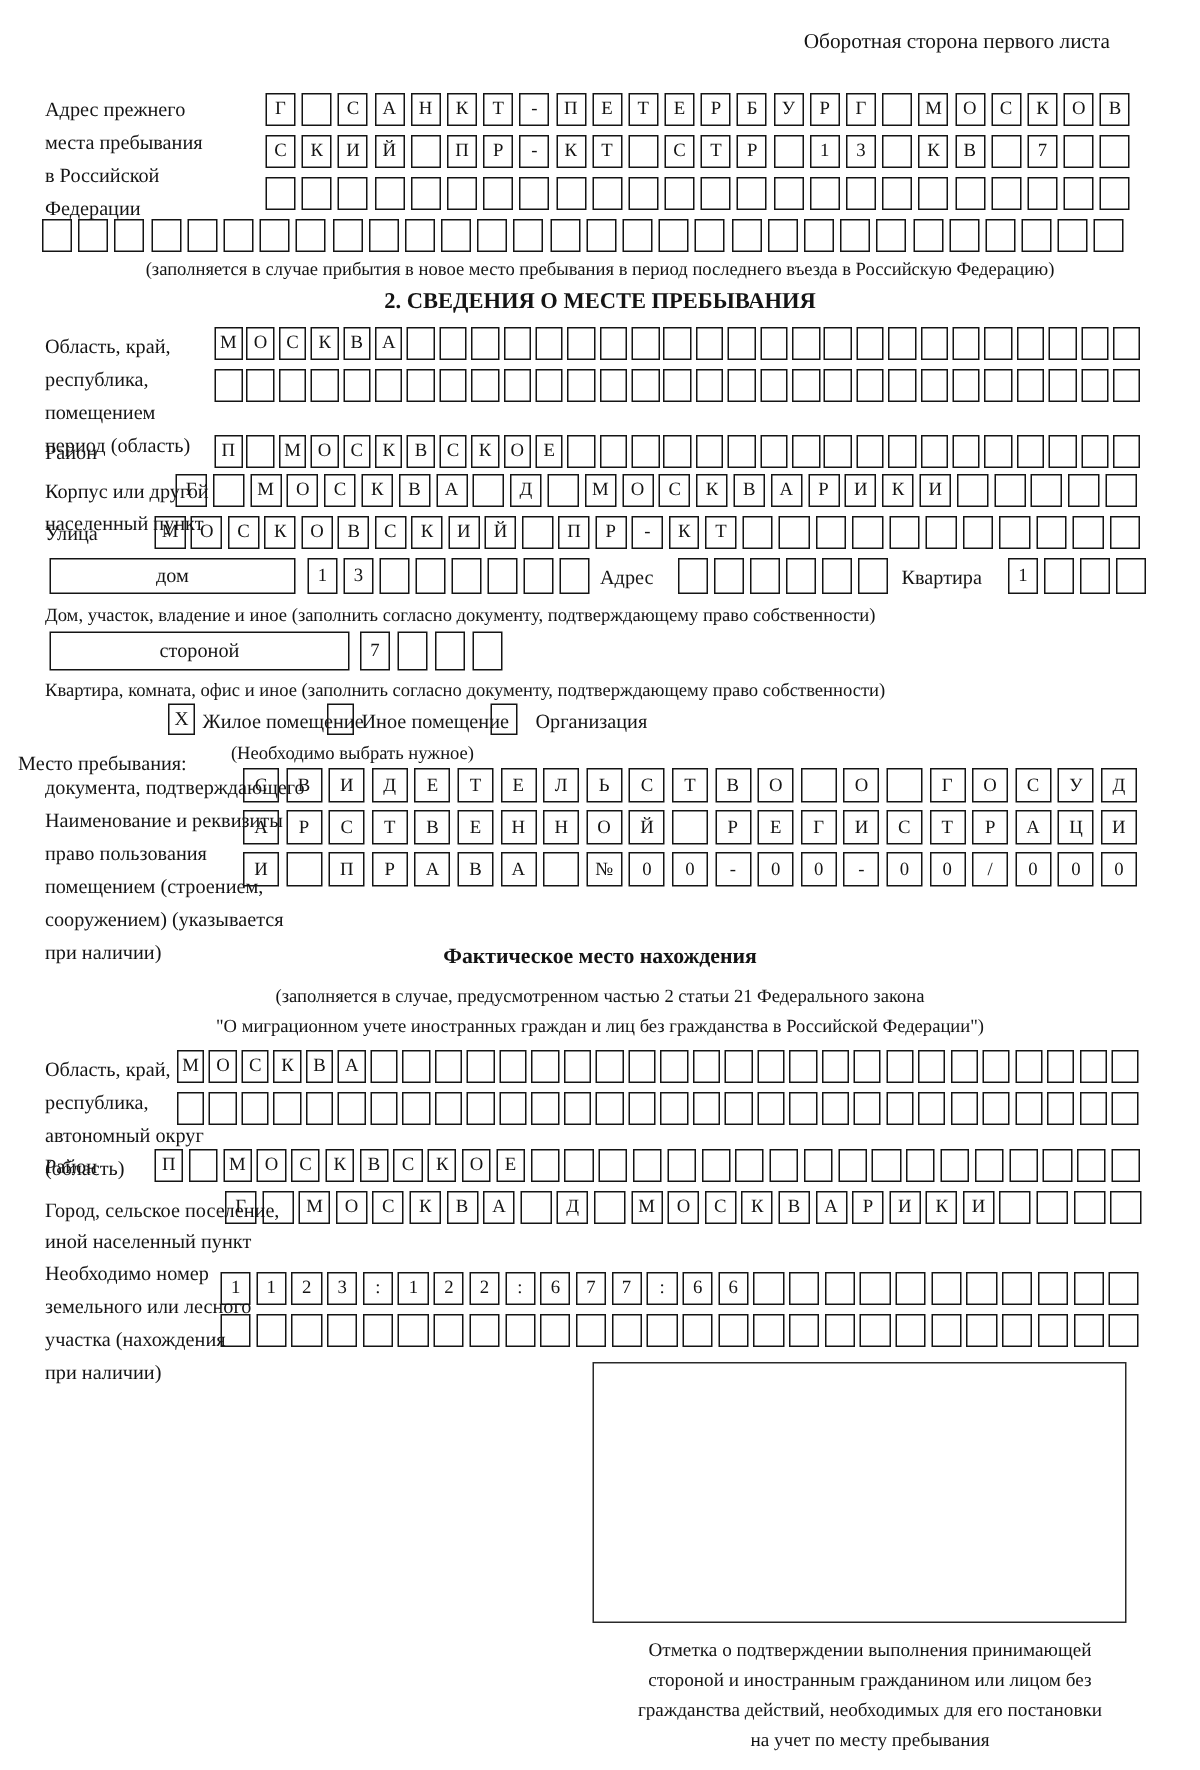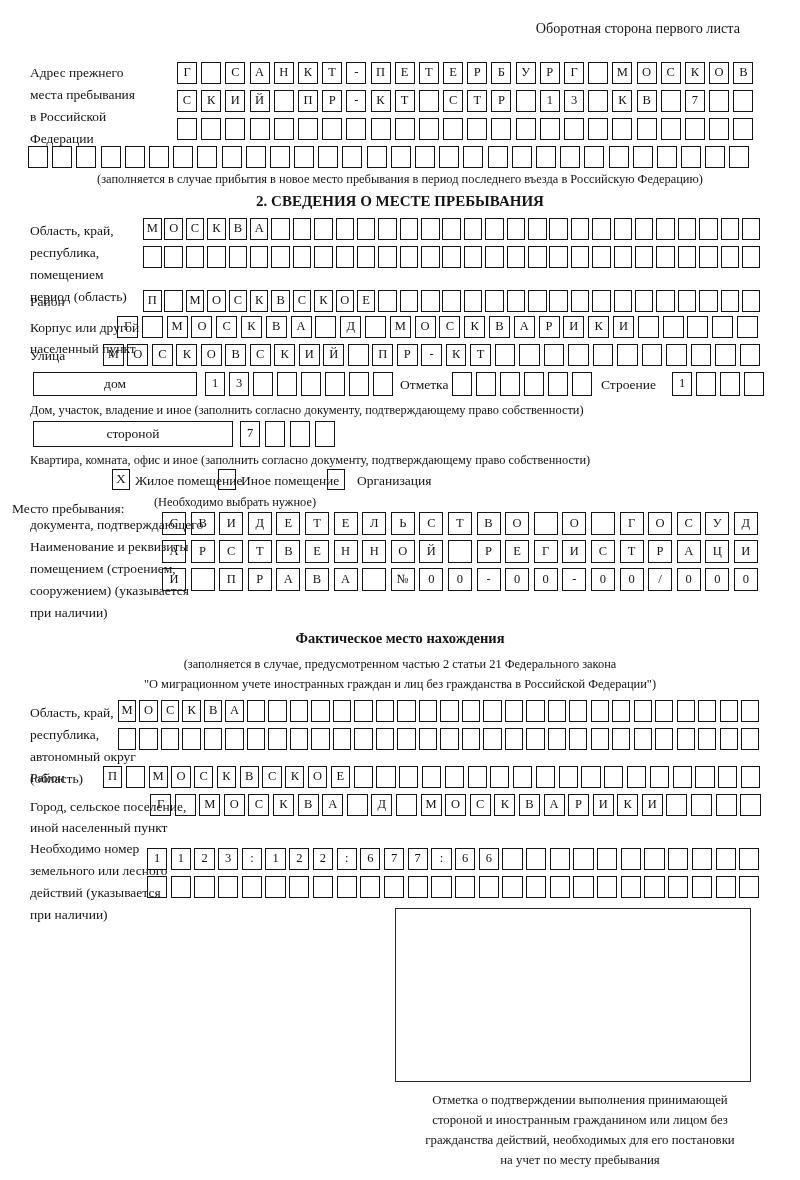--- a/index.html
+++ b/index.html
@@ -59,42 +59,43 @@
       <div>Корпус или другой</div>
       <div>населенный пункт</div>
     </div>
   <div class="abs grid" style="left:117px;top:316px;"><span class="cell" style="width: 21px; height: 22px; margin-right: 3.8px; line-height: 19px;">Г</span><span class="cell" style="width: 21px; height: 22px; margin-right: 3.8px; line-height: 19px;"></span><span class="cell" style="width: 21px; height: 22px; margin-right: 3.8px; line-height: 19px;">М</span><span class="cell" style="width: 21px; height: 22px; margin-right: 3.8px; line-height: 19px;">О</span><span class="cell" style="width: 21px; height: 22px; margin-right: 3.8px; line-height: 19px;">С</span><span class="cell" style="width: 21px; height: 22px; margin-right: 3.8px; line-height: 19px;">К</span><span class="cell" style="width: 21px; height: 22px; margin-right: 3.8px; line-height: 19px;">В</span><span class="cell" style="width: 21px; height: 22px; margin-right: 3.8px; line-height: 19px;">А</span><span class="cell" style="width: 21px; height: 22px; margin-right: 3.8px; line-height: 19px;"></span><span class="cell" style="width: 21px; height: 22px; margin-right: 3.8px; line-height: 19px;">Д</span><span class="cell" style="width: 21px; height: 22px; margin-right: 3.8px; line-height: 19px;"></span><span class="cell" style="width: 21px; height: 22px; margin-right: 3.8px; line-height: 19px;">М</span><span class="cell" style="width: 21px; height: 22px; margin-right: 3.8px; line-height: 19px;">О</span><span class="cell" style="width: 21px; height: 22px; margin-right: 3.8px; line-height: 19px;">С</span><span class="cell" style="width: 21px; height: 22px; margin-right: 3.8px; line-height: 19px;">К</span><span class="cell" style="width: 21px; height: 22px; margin-right: 3.8px; line-height: 19px;">В</span><span class="cell" style="width: 21px; height: 22px; margin-right: 3.8px; line-height: 19px;">А</span><span class="cell" style="width: 21px; height: 22px; margin-right: 3.8px; line-height: 19px;">Р</span><span class="cell" style="width: 21px; height: 22px; margin-right: 3.8px; line-height: 19px;">И</span><span class="cell" style="width: 21px; height: 22px; margin-right: 3.8px; line-height: 19px;">К</span><span class="cell" style="width: 21px; height: 22px; margin-right: 3.8px; line-height: 19px;">И</span><span class="cell" style="width: 21px; height: 22px; margin-right: 3.8px; line-height: 19px;"></span><span class="cell" style="width: 21px; height: 22px; margin-right: 3.8px; line-height: 19px;"></span><span class="cell" style="width: 21px; height: 22px; margin-right: 3.8px; line-height: 19px;"></span><span class="cell" style="width: 21px; height: 22px; margin-right: 3.8px; line-height: 19px;"></span><span class="cell" style="width: 21px; height: 22px; margin-right: 3.8px; line-height: 19px;"></span></div>
 
   <div class="abs lbl" style="left:30px;top:345px;">Улица</div>
   <div class="abs grid" style="left:103px;top:344px;"><span class="cell" style="width: 20.7px; height: 22px; margin-right: 3.8px; line-height: 19px;">М</span><span class="cell" style="width: 20.7px; height: 22px; margin-right: 3.8px; line-height: 19px;">О</span><span class="cell" style="width: 20.7px; height: 22px; margin-right: 3.8px; line-height: 19px;">С</span><span class="cell" style="width: 20.7px; height: 22px; margin-right: 3.8px; line-height: 19px;">К</span><span class="cell" style="width: 20.7px; height: 22px; margin-right: 3.8px; line-height: 19px;">О</span><span class="cell" style="width: 20.7px; height: 22px; margin-right: 3.8px; line-height: 19px;">В</span><span class="cell" style="width: 20.7px; height: 22px; margin-right: 3.8px; line-height: 19px;">С</span><span class="cell" style="width: 20.7px; height: 22px; margin-right: 3.8px; line-height: 19px;">К</span><span class="cell" style="width: 20.7px; height: 22px; margin-right: 3.8px; line-height: 19px;">И</span><span class="cell" style="width: 20.7px; height: 22px; margin-right: 3.8px; line-height: 19px;">Й</span><span class="cell" style="width: 20.7px; height: 22px; margin-right: 3.8px; line-height: 19px;"></span><span class="cell" style="width: 20.7px; height: 22px; margin-right: 3.8px; line-height: 19px;">П</span><span class="cell" style="width: 20.7px; height: 22px; margin-right: 3.8px; line-height: 19px;">Р</span><span class="cell" style="width: 20.7px; height: 22px; margin-right: 3.8px; line-height: 19px;">-</span><span class="cell" style="width: 20.7px; height: 22px; margin-right: 3.8px; line-height: 19px;">К</span><span class="cell" style="width: 20.7px; height: 22px; margin-right: 3.8px; line-height: 19px;">Т</span><span class="cell" style="width: 20.7px; height: 22px; margin-right: 3.8px; line-height: 19px;"></span><span class="cell" style="width: 20.7px; height: 22px; margin-right: 3.8px; line-height: 19px;"></span><span class="cell" style="width: 20.7px; height: 22px; margin-right: 3.8px; line-height: 19px;"></span><span class="cell" style="width: 20.7px; height: 22px; margin-right: 3.8px; line-height: 19px;"></span><span class="cell" style="width: 20.7px; height: 22px; margin-right: 3.8px; line-height: 19px;"></span><span class="cell" style="width: 20.7px; height: 22px; margin-right: 3.8px; line-height: 19px;"></span><span class="cell" style="width: 20.7px; height: 22px; margin-right: 3.8px; line-height: 19px;"></span><span class="cell" style="width: 20.7px; height: 22px; margin-right: 3.8px; line-height: 19px;"></span><span class="cell" style="width: 20.7px; height: 22px; margin-right: 3.8px; line-height: 19px;"></span><span class="cell" style="width: 20.7px; height: 22px; margin-right: 3.8px; line-height: 19px;"></span><span class="cell" style="width: 20.7px; height: 22px; margin-right: 3.8px; line-height: 19px;"></span></div>
 
   <div class="abs widebox" style="left:33px;top:372px;width:164px;height:24px;">дом</div>
   <div class="abs grid" style="left:205px;top:372px;"><span class="cell" style="width: 20px; height: 24px; margin-right: 4px; line-height: 21px;">1</span><span class="cell" style="width: 20px; height: 24px; margin-right: 4px; line-height: 21px;">3</span><span class="cell" style="width: 20px; height: 24px; margin-right: 4px; line-height: 21px;"></span><span class="cell" style="width: 20px; height: 24px; margin-right: 4px; line-height: 21px;"></span><span class="cell" style="width: 20px; height: 24px; margin-right: 4px; line-height: 21px;"></span><span class="cell" style="width: 20px; height: 24px; margin-right: 4px; line-height: 21px;"></span><span class="cell" style="width: 20px; height: 24px; margin-right: 4px; line-height: 21px;"></span><span class="cell" style="width: 20px; height: 24px; margin-right: 4px; line-height: 21px;"></span></div>
-  <div class="abs lbl" style="left:400px;top:374px;">Отметка</div>
+  <div class="abs lbl" style="left:400px;top:374px;">Адрес</div>
   <div class="abs grid" style="left:452px;top:372px;"><span class="cell" style="width: 20px; height: 24px; margin-right: 4px; line-height: 21px;"></span><span class="cell" style="width: 20px; height: 24px; margin-right: 4px; line-height: 21px;"></span><span class="cell" style="width: 20px; height: 24px; margin-right: 4px; line-height: 21px;"></span><span class="cell" style="width: 20px; height: 24px; margin-right: 4px; line-height: 21px;"></span><span class="cell" style="width: 20px; height: 24px; margin-right: 4px; line-height: 21px;"></span><span class="cell" style="width: 20px; height: 24px; margin-right: 4px; line-height: 21px;"></span></div>
-  <div class="abs lbl" style="left:601px;top:374px;">Строение</div>
+  <div class="abs lbl" style="left:601px;top:374px;">Квартира</div>
   <div class="abs grid" style="left:672px;top:372px;"><span class="cell" style="width: 20px; height: 24px; margin-right: 4px; line-height: 21px;">1</span><span class="cell" style="width: 20px; height: 24px; margin-right: 4px; line-height: 21px;"></span><span class="cell" style="width: 20px; height: 24px; margin-right: 4px; line-height: 21px;"></span><span class="cell" style="width: 20px; height: 24px; margin-right: 4px; line-height: 21px;"></span></div>
   <div class="abs caption-left" style="left:30px;top:403px;">Дом, участок, владение и иное (заполнить согласно документу, подтверждающему право собственности)</div>
 
   <div class="abs widebox" style="left:33px;top:421px;width:200px;height:26px;">стороной</div>
   <div class="abs grid" style="left:240px;top:421px;"><span class="cell" style="width: 20px; height: 26px; margin-right: 5px; line-height: 23px;">7</span><span class="cell" style="width: 20px; height: 26px; margin-right: 5px; line-height: 23px;"></span><span class="cell" style="width: 20px; height: 26px; margin-right: 5px; line-height: 23px;"></span><span class="cell" style="width: 20px; height: 26px; margin-right: 5px; line-height: 23px;"></span></div>
   <div class="abs caption-left" style="left:30px;top:453px;">Квартира, комната, офис и иное (заполнить согласно документу, подтверждающему право собственности)</div>
 
   <div class="abs lbl" style="left:12px;top:470px;margin-top:28px;">Место пребывания:</div>
   <div class="abs chk" style="left:112px;top:469px;">X</div>
   <div class="abs lbl" style="left:135px;top:470px;">Жилое помещение</div>
   <div class="abs chk" style="left:218px;top:469px;"></div>
   <div class="abs lbl" style="left:241px;top:470px;">Иное помещение</div>
   <div class="abs chk" style="left:327px;top:469px;"></div>
   <div class="abs lbl" style="left:357px;top:470px;">Организация</div>
   <div class="abs caption" style="left:130px;top:495px;width:210px;">(Необходимо выбрать нужное)</div>
 
   <div class="abs lines" style="left:30px;top:514px;line-height:22px;">
       <div>документа, подтверждающего</div>
       <div>Наименование и реквизиты</div>
+      <div>право пользования</div>
       <div>помещением (строением,</div>
       <div>сооружением) (указывается</div>
       <div>при наличии)</div>
     </div>
   <div class="abs grid" style="left:162px;top:512px;"><span class="cell" style="width: 24px; height: 23px; margin-right: 4.6px; line-height: 20px;">С</span><span class="cell" style="width: 24px; height: 23px; margin-right: 4.6px; line-height: 20px;">В</span><span class="cell" style="width: 24px; height: 23px; margin-right: 4.6px; line-height: 20px;">И</span><span class="cell" style="width: 24px; height: 23px; margin-right: 4.6px; line-height: 20px;">Д</span><span class="cell" style="width: 24px; height: 23px; margin-right: 4.6px; line-height: 20px;">Е</span><span class="cell" style="width: 24px; height: 23px; margin-right: 4.6px; line-height: 20px;">Т</span><span class="cell" style="width: 24px; height: 23px; margin-right: 4.6px; line-height: 20px;">Е</span><span class="cell" style="width: 24px; height: 23px; margin-right: 4.6px; line-height: 20px;">Л</span><span class="cell" style="width: 24px; height: 23px; margin-right: 4.6px; line-height: 20px;">Ь</span><span class="cell" style="width: 24px; height: 23px; margin-right: 4.6px; line-height: 20px;">С</span><span class="cell" style="width: 24px; height: 23px; margin-right: 4.6px; line-height: 20px;">Т</span><span class="cell" style="width: 24px; height: 23px; margin-right: 4.6px; line-height: 20px;">В</span><span class="cell" style="width: 24px; height: 23px; margin-right: 4.6px; line-height: 20px;">О</span><span class="cell" style="width: 24px; height: 23px; margin-right: 4.6px; line-height: 20px;"></span><span class="cell" style="width: 24px; height: 23px; margin-right: 4.6px; line-height: 20px;">О</span><span class="cell" style="width: 24px; height: 23px; margin-right: 4.6px; line-height: 20px;"></span><span class="cell" style="width: 24px; height: 23px; margin-right: 4.6px; line-height: 20px;">Г</span><span class="cell" style="width: 24px; height: 23px; margin-right: 4.6px; line-height: 20px;">О</span><span class="cell" style="width: 24px; height: 23px; margin-right: 4.6px; line-height: 20px;">С</span><span class="cell" style="width: 24px; height: 23px; margin-right: 4.6px; line-height: 20px;">У</span><span class="cell" style="width: 24px; height: 23px; margin-right: 4.6px; line-height: 20px;">Д</span></div>
   <div class="abs grid" style="left:162px;top:540px;"><span class="cell" style="width: 24px; height: 23px; margin-right: 4.6px; line-height: 20px;">А</span><span class="cell" style="width: 24px; height: 23px; margin-right: 4.6px; line-height: 20px;">Р</span><span class="cell" style="width: 24px; height: 23px; margin-right: 4.6px; line-height: 20px;">С</span><span class="cell" style="width: 24px; height: 23px; margin-right: 4.6px; line-height: 20px;">Т</span><span class="cell" style="width: 24px; height: 23px; margin-right: 4.6px; line-height: 20px;">В</span><span class="cell" style="width: 24px; height: 23px; margin-right: 4.6px; line-height: 20px;">Е</span><span class="cell" style="width: 24px; height: 23px; margin-right: 4.6px; line-height: 20px;">Н</span><span class="cell" style="width: 24px; height: 23px; margin-right: 4.6px; line-height: 20px;">Н</span><span class="cell" style="width: 24px; height: 23px; margin-right: 4.6px; line-height: 20px;">О</span><span class="cell" style="width: 24px; height: 23px; margin-right: 4.6px; line-height: 20px;">Й</span><span class="cell" style="width: 24px; height: 23px; margin-right: 4.6px; line-height: 20px;"></span><span class="cell" style="width: 24px; height: 23px; margin-right: 4.6px; line-height: 20px;">Р</span><span class="cell" style="width: 24px; height: 23px; margin-right: 4.6px; line-height: 20px;">Е</span><span class="cell" style="width: 24px; height: 23px; margin-right: 4.6px; line-height: 20px;">Г</span><span class="cell" style="width: 24px; height: 23px; margin-right: 4.6px; line-height: 20px;">И</span><span class="cell" style="width: 24px; height: 23px; margin-right: 4.6px; line-height: 20px;">С</span><span class="cell" style="width: 24px; height: 23px; margin-right: 4.6px; line-height: 20px;">Т</span><span class="cell" style="width: 24px; height: 23px; margin-right: 4.6px; line-height: 20px;">Р</span><span class="cell" style="width: 24px; height: 23px; margin-right: 4.6px; line-height: 20px;">А</span><span class="cell" style="width: 24px; height: 23px; margin-right: 4.6px; line-height: 20px;">Ц</span><span class="cell" style="width: 24px; height: 23px; margin-right: 4.6px; line-height: 20px;">И</span></div>
   <div class="abs grid" style="left:162px;top:568px;"><span class="cell" style="width: 24px; height: 23px; margin-right: 4.6px; line-height: 20px;">И</span><span class="cell" style="width: 24px; height: 23px; margin-right: 4.6px; line-height: 20px;"></span><span class="cell" style="width: 24px; height: 23px; margin-right: 4.6px; line-height: 20px;">П</span><span class="cell" style="width: 24px; height: 23px; margin-right: 4.6px; line-height: 20px;">Р</span><span class="cell" style="width: 24px; height: 23px; margin-right: 4.6px; line-height: 20px;">А</span><span class="cell" style="width: 24px; height: 23px; margin-right: 4.6px; line-height: 20px;">В</span><span class="cell" style="width: 24px; height: 23px; margin-right: 4.6px; line-height: 20px;">А</span><span class="cell" style="width: 24px; height: 23px; margin-right: 4.6px; line-height: 20px;"></span><span class="cell" style="width: 24px; height: 23px; margin-right: 4.6px; line-height: 20px;">№</span><span class="cell" style="width: 24px; height: 23px; margin-right: 4.6px; line-height: 20px;">0</span><span class="cell" style="width: 24px; height: 23px; margin-right: 4.6px; line-height: 20px;">0</span><span class="cell" style="width: 24px; height: 23px; margin-right: 4.6px; line-height: 20px;">-</span><span class="cell" style="width: 24px; height: 23px; margin-right: 4.6px; line-height: 20px;">0</span><span class="cell" style="width: 24px; height: 23px; margin-right: 4.6px; line-height: 20px;">0</span><span class="cell" style="width: 24px; height: 23px; margin-right: 4.6px; line-height: 20px;">-</span><span class="cell" style="width: 24px; height: 23px; margin-right: 4.6px; line-height: 20px;">0</span><span class="cell" style="width: 24px; height: 23px; margin-right: 4.6px; line-height: 20px;">0</span><span class="cell" style="width: 24px; height: 23px; margin-right: 4.6px; line-height: 20px;">/</span><span class="cell" style="width: 24px; height: 23px; margin-right: 4.6px; line-height: 20px;">0</span><span class="cell" style="width: 24px; height: 23px; margin-right: 4.6px; line-height: 20px;">0</span><span class="cell" style="width: 24px; height: 23px; margin-right: 4.6px; line-height: 20px;">0</span></div>
 
   <div class="abs h-bold" style="left:0;top:630px;width:800px;font-size:14.5px;">Фактическое место нахождения</div>
   <div class="abs caption" style="left:0;top:657px;width:800px;">(заполняется в случае, предусмотренном частью 2 статьи 21 Федерального закона</div>
@@ -114,21 +115,21 @@
 
   <div class="abs lines" style="left:30px;top:796px;line-height:21px;">
       <div>Город, сельское поселение,</div>
       <div>иной населенный пункт</div>
     </div>
   <div class="abs grid" style="left:150px;top:794px;"><span class="cell" style="width: 21px; height: 22px; margin-right: 3.6px; line-height: 19px;">Г</span><span class="cell" style="width: 21px; height: 22px; margin-right: 3.6px; line-height: 19px;"></span><span class="cell" style="width: 21px; height: 22px; margin-right: 3.6px; line-height: 19px;">М</span><span class="cell" style="width: 21px; height: 22px; margin-right: 3.6px; line-height: 19px;">О</span><span class="cell" style="width: 21px; height: 22px; margin-right: 3.6px; line-height: 19px;">С</span><span class="cell" style="width: 21px; height: 22px; margin-right: 3.6px; line-height: 19px;">К</span><span class="cell" style="width: 21px; height: 22px; margin-right: 3.6px; line-height: 19px;">В</span><span class="cell" style="width: 21px; height: 22px; margin-right: 3.6px; line-height: 19px;">А</span><span class="cell" style="width: 21px; height: 22px; margin-right: 3.6px; line-height: 19px;"></span><span class="cell" style="width: 21px; height: 22px; margin-right: 3.6px; line-height: 19px;">Д</span><span class="cell" style="width: 21px; height: 22px; margin-right: 3.6px; line-height: 19px;"></span><span class="cell" style="width: 21px; height: 22px; margin-right: 3.6px; line-height: 19px;">М</span><span class="cell" style="width: 21px; height: 22px; margin-right: 3.6px; line-height: 19px;">О</span><span class="cell" style="width: 21px; height: 22px; margin-right: 3.6px; line-height: 19px;">С</span><span class="cell" style="width: 21px; height: 22px; margin-right: 3.6px; line-height: 19px;">К</span><span class="cell" style="width: 21px; height: 22px; margin-right: 3.6px; line-height: 19px;">В</span><span class="cell" style="width: 21px; height: 22px; margin-right: 3.6px; line-height: 19px;">А</span><span class="cell" style="width: 21px; height: 22px; margin-right: 3.6px; line-height: 19px;">Р</span><span class="cell" style="width: 21px; height: 22px; margin-right: 3.6px; line-height: 19px;">И</span><span class="cell" style="width: 21px; height: 22px; margin-right: 3.6px; line-height: 19px;">К</span><span class="cell" style="width: 21px; height: 22px; margin-right: 3.6px; line-height: 19px;">И</span><span class="cell" style="width: 21px; height: 22px; margin-right: 3.6px; line-height: 19px;"></span><span class="cell" style="width: 21px; height: 22px; margin-right: 3.6px; line-height: 19px;"></span><span class="cell" style="width: 21px; height: 22px; margin-right: 3.6px; line-height: 19px;"></span><span class="cell" style="width: 21px; height: 22px; margin-right: 3.6px; line-height: 19px;"></span></div>
 
   <div class="abs lines" style="left:30px;top:838px;line-height:22px;">
       <div>Необходимо номер</div>
       <div>земельного или лесного</div>
-      <div>действий (указывается</div>
+      <div>участка (нахождения</div>
       <div>при наличии)</div>
     </div>
   <div class="abs grid" style="left:147px;top:848px;"><span class="cell" style="width: 20.3px; height: 22px; margin-right: 3.4px; line-height: 19px;">1</span><span class="cell" style="width: 20.3px; height: 22px; margin-right: 3.4px; line-height: 19px;">1</span><span class="cell" style="width: 20.3px; height: 22px; margin-right: 3.4px; line-height: 19px;">2</span><span class="cell" style="width: 20.3px; height: 22px; margin-right: 3.4px; line-height: 19px;">3</span><span class="cell" style="width: 20.3px; height: 22px; margin-right: 3.4px; line-height: 19px;">:</span><span class="cell" style="width: 20.3px; height: 22px; margin-right: 3.4px; line-height: 19px;">1</span><span class="cell" style="width: 20.3px; height: 22px; margin-right: 3.4px; line-height: 19px;">2</span><span class="cell" style="width: 20.3px; height: 22px; margin-right: 3.4px; line-height: 19px;">2</span><span class="cell" style="width: 20.3px; height: 22px; margin-right: 3.4px; line-height: 19px;">:</span><span class="cell" style="width: 20.3px; height: 22px; margin-right: 3.4px; line-height: 19px;">6</span><span class="cell" style="width: 20.3px; height: 22px; margin-right: 3.4px; line-height: 19px;">7</span><span class="cell" style="width: 20.3px; height: 22px; margin-right: 3.4px; line-height: 19px;">7</span><span class="cell" style="width: 20.3px; height: 22px; margin-right: 3.4px; line-height: 19px;">:</span><span class="cell" style="width: 20.3px; height: 22px; margin-right: 3.4px; line-height: 19px;">6</span><span class="cell" style="width: 20.3px; height: 22px; margin-right: 3.4px; line-height: 19px;">6</span><span class="cell" style="width: 20.3px; height: 22px; margin-right: 3.4px; line-height: 19px;"></span><span class="cell" style="width: 20.3px; height: 22px; margin-right: 3.4px; line-height: 19px;"></span><span class="cell" style="width: 20.3px; height: 22px; margin-right: 3.4px; line-height: 19px;"></span><span class="cell" style="width: 20.3px; height: 22px; margin-right: 3.4px; line-height: 19px;"></span><span class="cell" style="width: 20.3px; height: 22px; margin-right: 3.4px; line-height: 19px;"></span><span class="cell" style="width: 20.3px; height: 22px; margin-right: 3.4px; line-height: 19px;"></span><span class="cell" style="width: 20.3px; height: 22px; margin-right: 3.4px; line-height: 19px;"></span><span class="cell" style="width: 20.3px; height: 22px; margin-right: 3.4px; line-height: 19px;"></span><span class="cell" style="width: 20.3px; height: 22px; margin-right: 3.4px; line-height: 19px;"></span><span class="cell" style="width: 20.3px; height: 22px; margin-right: 3.4px; line-height: 19px;"></span><span class="cell" style="width: 20.3px; height: 22px; margin-right: 3.4px; line-height: 19px;"></span></div>
   <div class="abs grid" style="left:147px;top:876px;"><span class="cell" style="width: 20.3px; height: 22px; margin-right: 3.4px; line-height: 19px;"></span><span class="cell" style="width: 20.3px; height: 22px; margin-right: 3.4px; line-height: 19px;"></span><span class="cell" style="width: 20.3px; height: 22px; margin-right: 3.4px; line-height: 19px;"></span><span class="cell" style="width: 20.3px; height: 22px; margin-right: 3.4px; line-height: 19px;"></span><span class="cell" style="width: 20.3px; height: 22px; margin-right: 3.4px; line-height: 19px;"></span><span class="cell" style="width: 20.3px; height: 22px; margin-right: 3.4px; line-height: 19px;"></span><span class="cell" style="width: 20.3px; height: 22px; margin-right: 3.4px; line-height: 19px;"></span><span class="cell" style="width: 20.3px; height: 22px; margin-right: 3.4px; line-height: 19px;"></span><span class="cell" style="width: 20.3px; height: 22px; margin-right: 3.4px; line-height: 19px;"></span><span class="cell" style="width: 20.3px; height: 22px; margin-right: 3.4px; line-height: 19px;"></span><span class="cell" style="width: 20.3px; height: 22px; margin-right: 3.4px; line-height: 19px;"></span><span class="cell" style="width: 20.3px; height: 22px; margin-right: 3.4px; line-height: 19px;"></span><span class="cell" style="width: 20.3px; height: 22px; margin-right: 3.4px; line-height: 19px;"></span><span class="cell" style="width: 20.3px; height: 22px; margin-right: 3.4px; line-height: 19px;"></span><span class="cell" style="width: 20.3px; height: 22px; margin-right: 3.4px; line-height: 19px;"></span><span class="cell" style="width: 20.3px; height: 22px; margin-right: 3.4px; line-height: 19px;"></span><span class="cell" style="width: 20.3px; height: 22px; margin-right: 3.4px; line-height: 19px;"></span><span class="cell" style="width: 20.3px; height: 22px; margin-right: 3.4px; line-height: 19px;"></span><span class="cell" style="width: 20.3px; height: 22px; margin-right: 3.4px; line-height: 19px;"></span><span class="cell" style="width: 20.3px; height: 22px; margin-right: 3.4px; line-height: 19px;"></span><span class="cell" style="width: 20.3px; height: 22px; margin-right: 3.4px; line-height: 19px;"></span><span class="cell" style="width: 20.3px; height: 22px; margin-right: 3.4px; line-height: 19px;"></span><span class="cell" style="width: 20.3px; height: 22px; margin-right: 3.4px; line-height: 19px;"></span><span class="cell" style="width: 20.3px; height: 22px; margin-right: 3.4px; line-height: 19px;"></span><span class="cell" style="width: 20.3px; height: 22px; margin-right: 3.4px; line-height: 19px;"></span><span class="cell" style="width: 20.3px; height: 22px; margin-right: 3.4px; line-height: 19px;"></span></div>
 
   <div class="abs stamp" style="left:395px;top:908px;width:356px;height:174px;"></div>
   <div class="abs stamp-cap" style="left:350px;top:1090px;width:460px;">
       <div>Отметка о подтверждении выполнения принимающей</div>
       <div>стороной и иностранным гражданином или лицом без</div>
       <div>гражданства действий, необходимых для его постановки</div>

